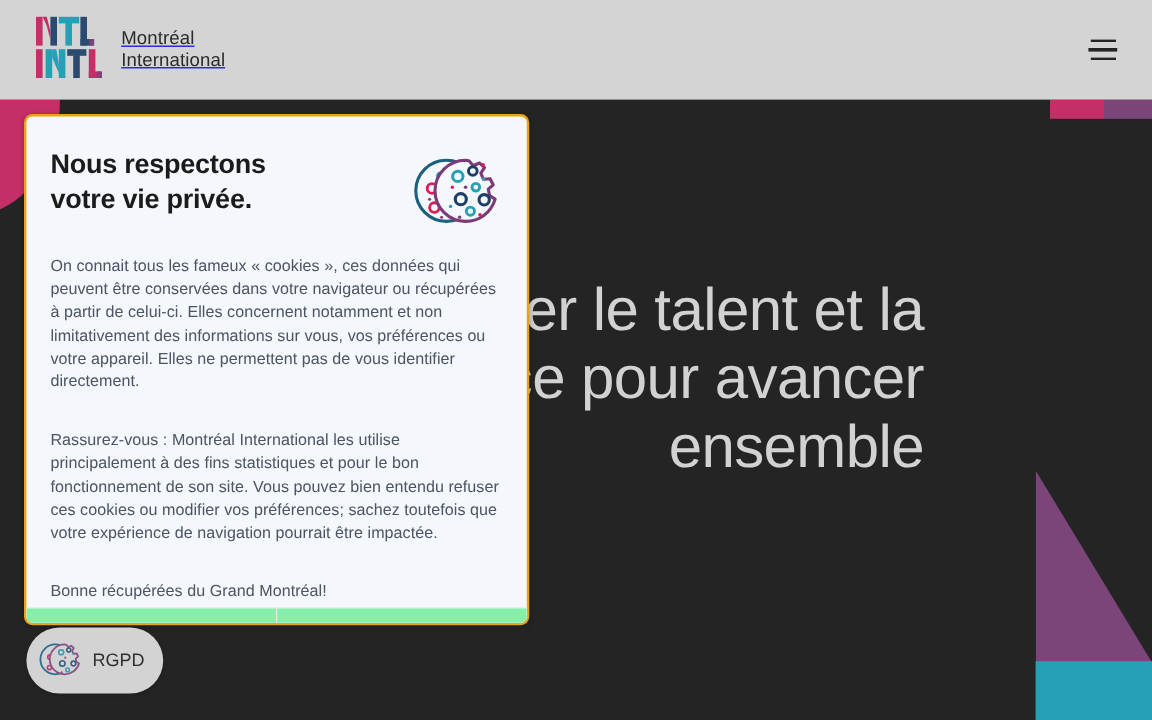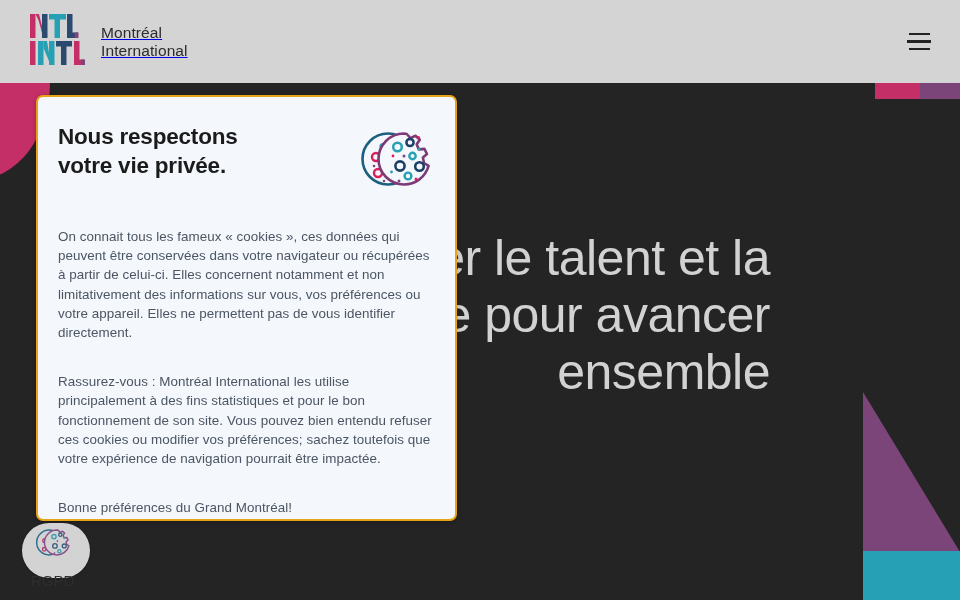--- a/index.html
+++ b/index.html
@@ -62,21 +62,21 @@
     display: flex; flex-direction: column; justify-content: center;
     align-items: center; gap: 5px; cursor: pointer; padding: 0;
   }
   #menu-toggle .bar { display: block; height: 2.5px; background: #232323; }
   #menu-toggle .bar.b1 { width: 21px; }
   #menu-toggle .bar.b2 { width: 24px; }
   #menu-toggle .bar.b3 { width: 21px; }
 
   
   #cookie-dialog {
-    position: absolute; left: 36px; top: 95px;
+    position: absolute; left: 20px; top: 95px;
     width: 421px; height: 426px;
     background: #f4f7fb;
     border: 2px solid #e8a317;
     border-radius: 7px;
     z-index: 40;
     display: flex; flex-direction: column;
     overflow: hidden;
     box-shadow: 0 1px 4px rgba(0,0,0,.25);
   }
   #cookie-body { flex: 1 1 auto; padding: 22px 20px 4px 20px; }
@@ -84,21 +84,21 @@
   #cookie-title {
     color: #1b1b1b; font-size: 22.5px; line-height: 29px;
     font-weight: bold; white-space: pre-line; letter-spacing: -0.2px;
     padding-top: 3px;
   }
   #cookie-icon-big { flex: 0 0 auto; width: 78px; height: 78px; }
   .cookie-para {
     color: #4b5563; font-size: 13.4px; line-height: 19.2px;
     margin-top: 30px; letter-spacing: 0.05px;
   }
-  .cookie-para.p1 { }
+  .cookie-para.p1 { margin-top: 15px; }
 
   #cookie-actions {
     flex: 0 0 auto; display: flex; height: 43px;
     border-top: 1px solid #e3e7ee; background: #fff;
   }
   .cookie-btn {
     flex: 1 1 0; background: #86efac; border: 0;
     border-left: 1px solid #e3e7ee;
     color: #3a4250; font-size: 13.6px;
     font-family: inherit; cursor: pointer;
@@ -108,21 +108,20 @@
   .cookie-btn:first-child { border-left: 0; }
 
   
   #rgpd-badge {
     position: absolute; left: 22px; top: 523px;
     height: 55px; padding: 0 16px 0 9px;
     background: #d3d3d3; border: 0; border-radius: 28px;
     display: flex; align-items: center; gap: 8px;
     cursor: pointer; z-index: 45;
     box-shadow: 0 1px 3px rgba(0,0,0,.2);
-    flex-direction: column;
   }
   #rgpd-label { color: #2e2e2e; font-size: 15px; font-family: inherit; }
 </style>
 </head>
 <body>
 
 <div id="page-root">
 
   <div class="deco" id="deco-corner-pink"></div>
   <div class="deco" id="deco-bar-pink"></div>
@@ -214,21 +213,21 @@
             <circle cx="42" cy="62" r="1.5" fill="#7c4579"></circle>
             <circle cx="36" cy="37" r="1.4" fill="#d81f5a"></circle>
             <circle cx="61.5" cy="18.5" r="1.6" fill="#d81f5a"></circle>
             <circle cx="34.5" cy="53" r="1.4" fill="#25a0b4"></circle>
           </svg>
         </span>
       </div>
 
       <p class="cookie-para p1">On connait tous les fameux « cookies », ces données qui peuvent être conservées dans votre navigateur ou récupérées à partir de celui-ci. Elles concernent notamment et non limitativement des informations sur vous, vos préférences ou votre appareil. Elles ne permettent pas de vous identifier directement.</p>
       <p class="cookie-para">Rassurez-vous : Montréal International les utilise principalement à des fins statistiques et pour le bon fonctionnement de son site. Vous pouvez bien entendu refuser ces cookies ou modifier vos préférences; sachez toutefois que votre expérience de navigation pourrait être impactée.</p>
-      <p class="cookie-para">Bonne préférences du Grand Montréal!</p>
+      <p class="cookie-para">Bonne récupérées du Grand Montréal!</p>
     </div>
 
     <div id="cookie-actions">
       <button class="cookie-btn">Tout refuser</button>
       <button class="cookie-btn">Je cookies</button>
     </div>
   </div>
 
   <button id="rgpd-badge">
     <span id="rgpd-icon">

